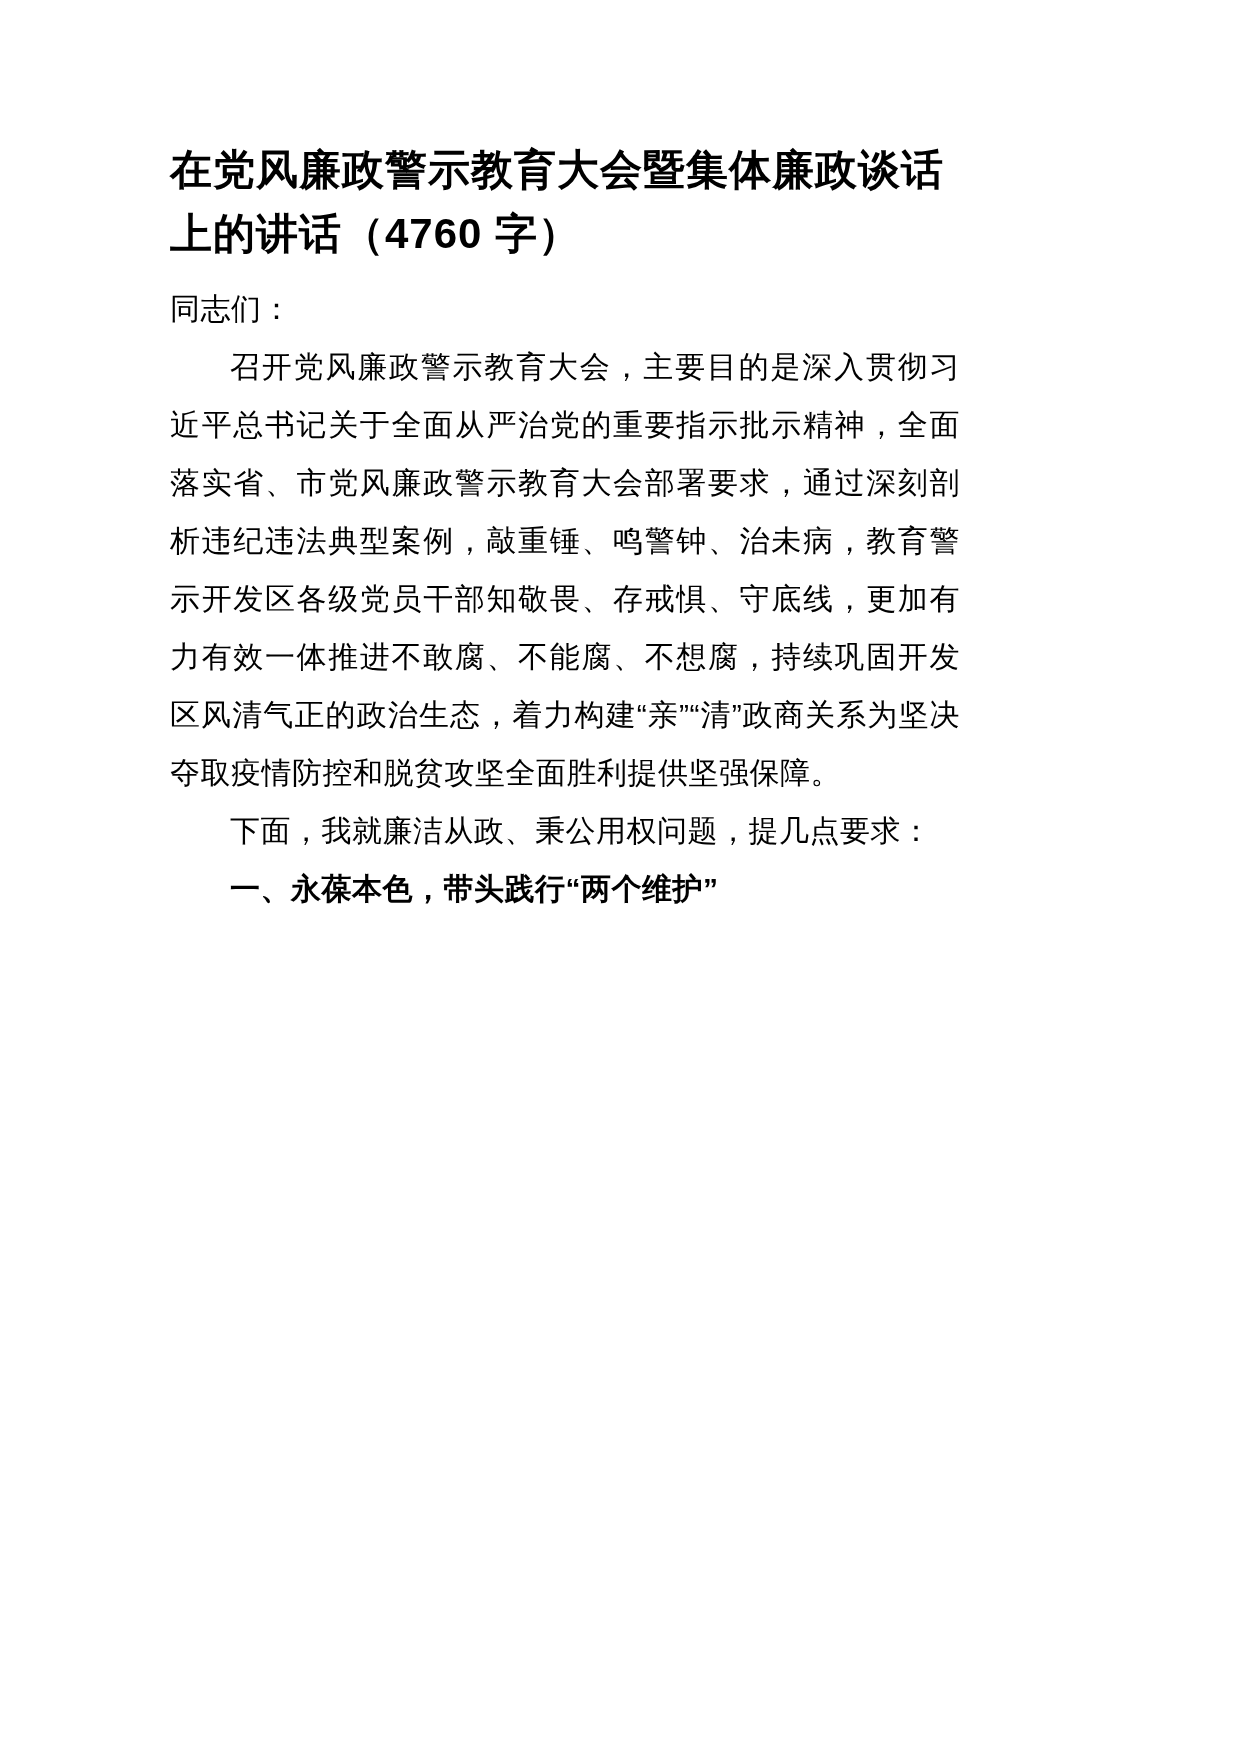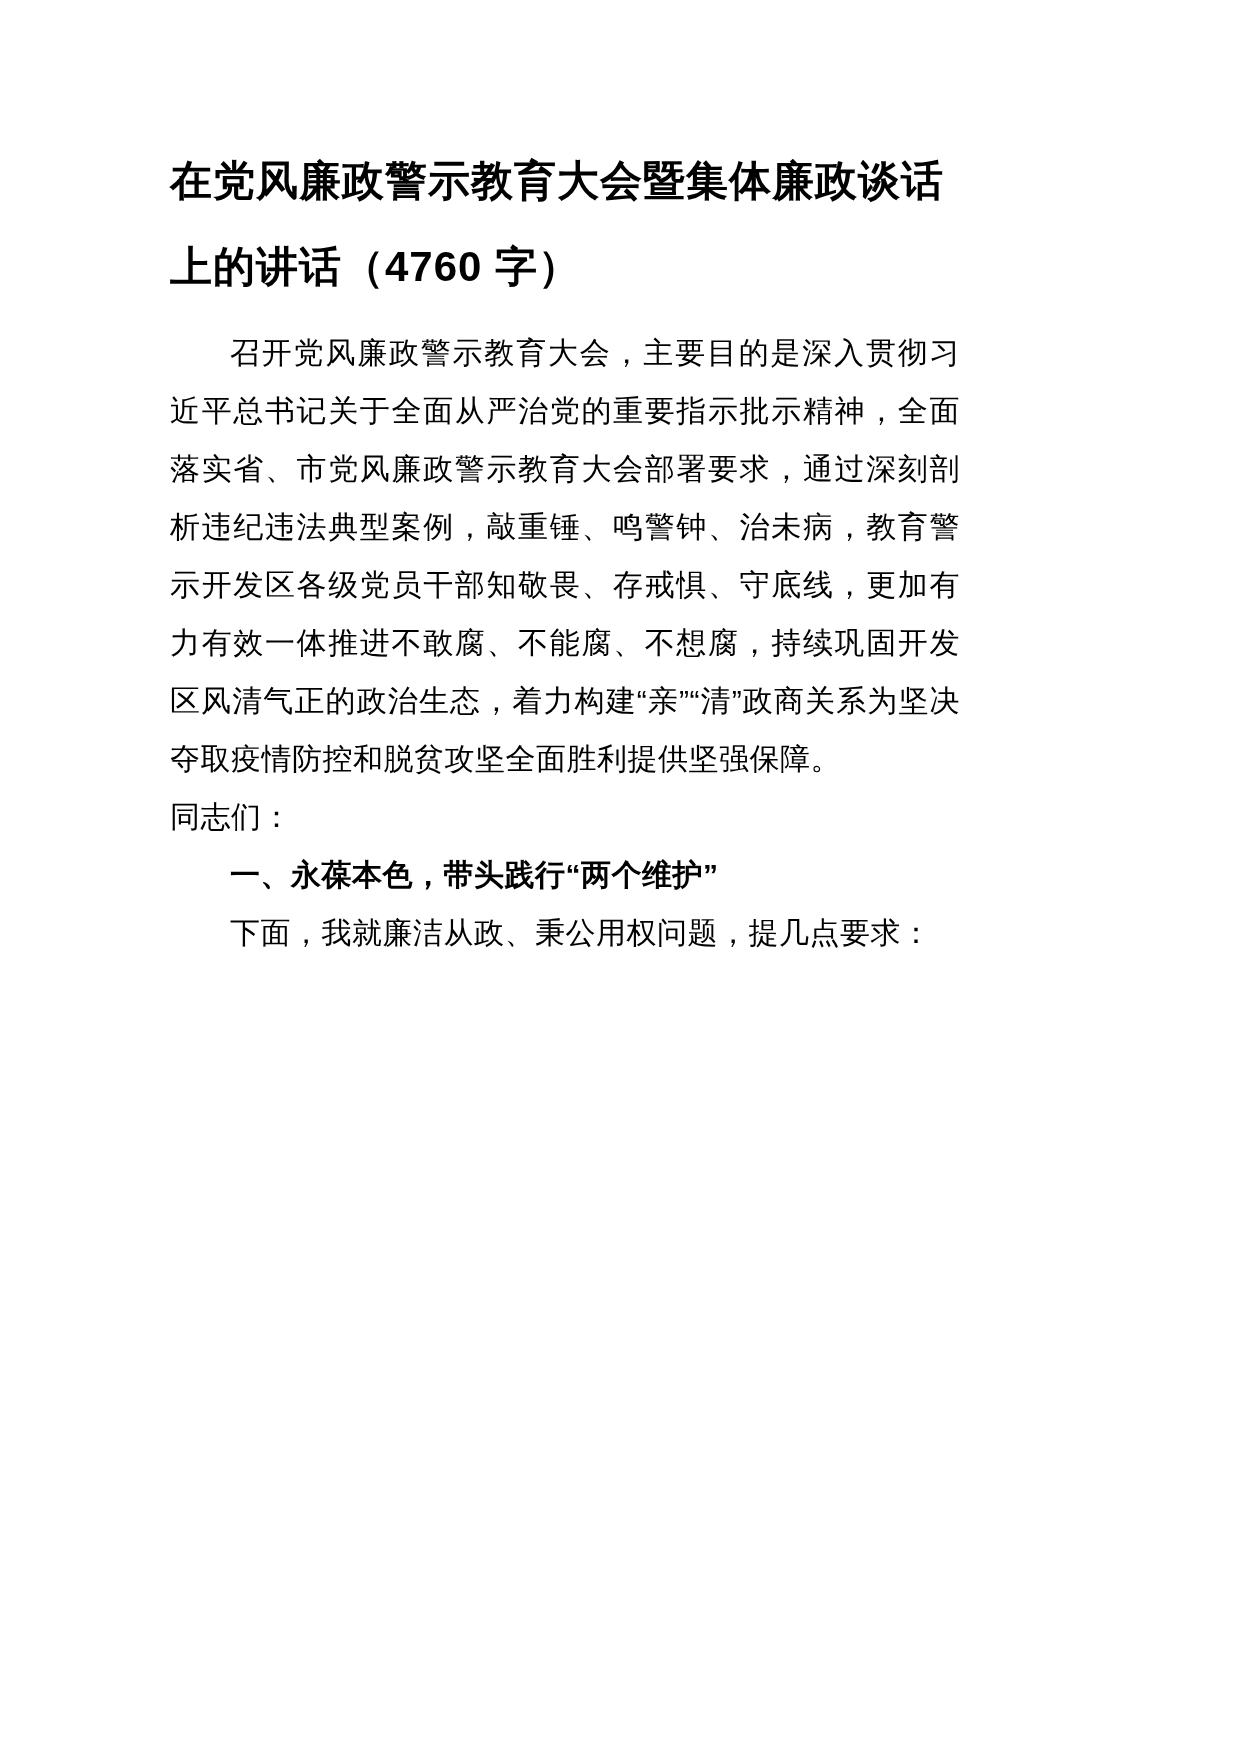--- a/index.html
+++ b/index.html
@@ -17,21 +17,21 @@
   .page {
     box-sizing: border-box;
     width: 1240px;
     height: 1754px;
     padding: 138px 280px 0 170px;
     background: #ffffff;
   }
   .doc-title {
     margin: 0 0 14px 0;
     font-size: 42px;
-    line-height: 86px;
+    line-height: 64px;
     font-weight: 700;
     letter-spacing: 1px;
     text-align: left;
     color: #000000;
   }
   .doc-body p.para {
     margin: 0;
     font-size: 30px;
     line-height: 58px;
     text-align: justify;
@@ -45,18 +45,18 @@
   .doc-body p.para.bold {
     font-weight: 700;
   }
 </style>
 </head>
 <body>
 
 <div class="page">
   <h1 class="doc-title">在党风廉政警示教育大会暨集体廉政谈话上的讲话（4760 字）</h1>
   <div class="doc-body">
+      <p class="para">同志们：</p>
       <p class="para indent">召开党风廉政警示教育大会，主要目的是深入贯彻习近平总书记关于全面从严治党的重要指示批示精神，全面落实省、市党风廉政警示教育大会部署要求，通过深刻剖析违纪违法典型案例，敲重锤、鸣警钟、治未病，教育警示开发区各级党员干部知敬畏、存戒惧、守底线，更加有力有效一体推进不敢腐、不能腐、不想腐，持续巩固开发区风清气正的政治生态，着力构建“亲”“清”政商关系为坚决夺取疫情防控和脱贫攻坚全面胜利提供坚强保障。</p>
-      <p class="para">同志们：</p>
+      <p class="para indent">下面，我就廉洁从政、秉公用权问题，提几点要求：</p>
       <p class="para indent bold">一、永葆本色，带头践行“两个维护”</p>
-      <p class="para indent">下面，我就廉洁从政、秉公用权问题，提几点要求：</p>
     </div>
 </div>
 
 </body></html>

